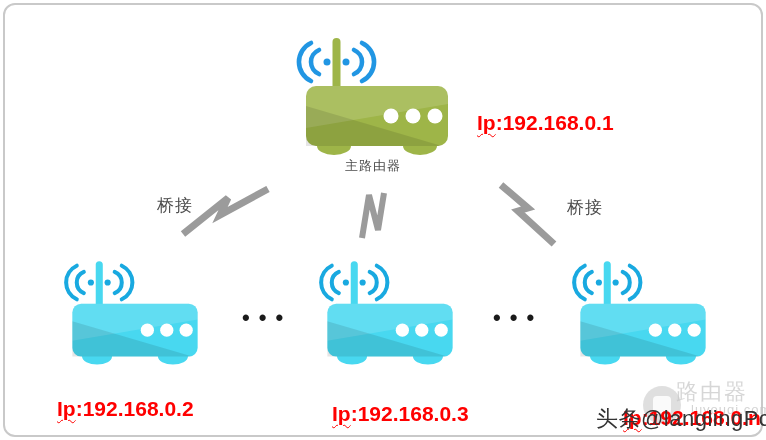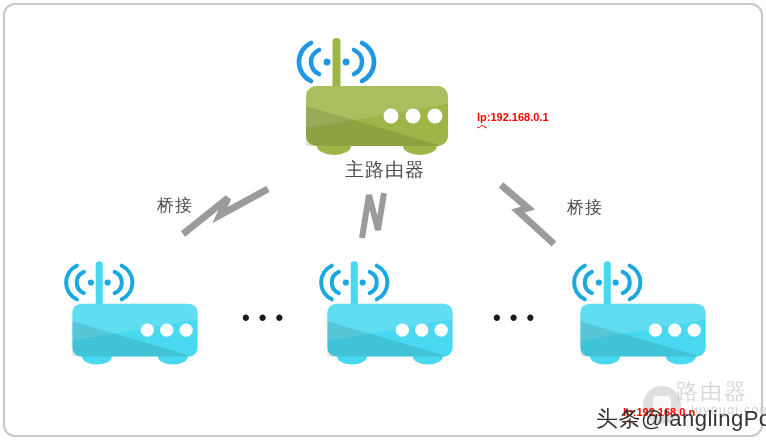--- a/index.html
+++ b/index.html
@@ -10,22 +10,22 @@
   .frame{
     position:absolute;inset:3px;border:2px solid var(--border);border-radius:12px;
     pointer-events:none;z-index:0;
   }
   .abs{position:absolute;white-space:nowrap;}
   
   .router{position:absolute;z-index:2;}
   .router-main{color:var(--main_body); --wave:var(--main_wave);}
   .router-sub{color:var(--sub_body); --wave:var(--sub_wave);}
   
-  .dev-label{font-size:19px;color:var(--label);z-index:2;letter-spacing:1px;}
-  .ip{font-size:11px;font-weight:bold;color:var(--ip);z-index:2;}
+  .dev-label{font-size:13px;color:var(--label);z-index:2;letter-spacing:1px;}
+  .ip{font-size:21px;font-weight:bold;color:var(--ip);z-index:2;}
   .ip .ip-word{text-decoration:underline wavy var(--ip);text-decoration-thickness:1px;text-underline-offset:3px;}
   .bridge-label{font-size:17px;color:var(--label);z-index:2;letter-spacing:1px;}
   .dots{font-size:22px;font-weight:bold;color:var(--dots);letter-spacing:9px;z-index:2;}
   .bolt{position:absolute;z-index:1;}
   .bolt polyline{fill:none;stroke:var(--bolt);stroke-linejoin:miter;stroke-linecap:butt;}
   
   .wm-logo{left:643px;top:386px;width:38px;height:38px;border-radius:50%;
     background:var(--wm_light);opacity:.55;z-index:1;}
   .wm-logo-inner{position:absolute;left:10px;top:10px;width:18px;height:18px;
     border-radius:4px;background:#fff;opacity:.85;}
@@ -83,26 +83,32 @@
   </svg>
 
   <svg class="bolt" style="left:498px;top:182px" width="62" height="66" viewBox="0 0 62 66">
     <polyline points="3,3 30,26 20,29 56,62" stroke-width="7"></polyline>
   </svg>
   <div class="abs bridge-label" style="left:567px;top:196px">桥接</div>
 
   <svg class="router router-sub" style="left:60px;top:254px;width:150px;height:117px" viewBox="0 0 170 132">
     <use href="#router-icon"></use>
   </svg>
+  <div class="abs ip" style="left:57px;top:397px">
+    <span class="ip-word">Ip</span><span>:192.168.0.2</span>
+  </div>
 
   <div class="abs dots" style="left:242px;top:305px">•••</div>
 
   <svg class="router router-sub" style="left:315px;top:254px;width:150px;height:117px" viewBox="0 0 170 132">
     <use href="#router-icon"></use>
   </svg>
+  <div class="abs ip" style="left:332px;top:402px">
+    <span class="ip-word">Ip</span><span>:192.168.0.3</span>
+  </div>
 
   <div class="abs dots" style="left:493px;top:305px">•••</div>
 
   <svg class="router router-sub" style="left:568px;top:254px;width:150px;height:117px" viewBox="0 0 170 132">
     <use href="#router-icon"></use>
   </svg>
   <div class="abs ip ip-n" style="left:603px;top:406px">
     <span class="ip-word">Ip</span><span>:192.168.0.n</span>
   </div>
 

